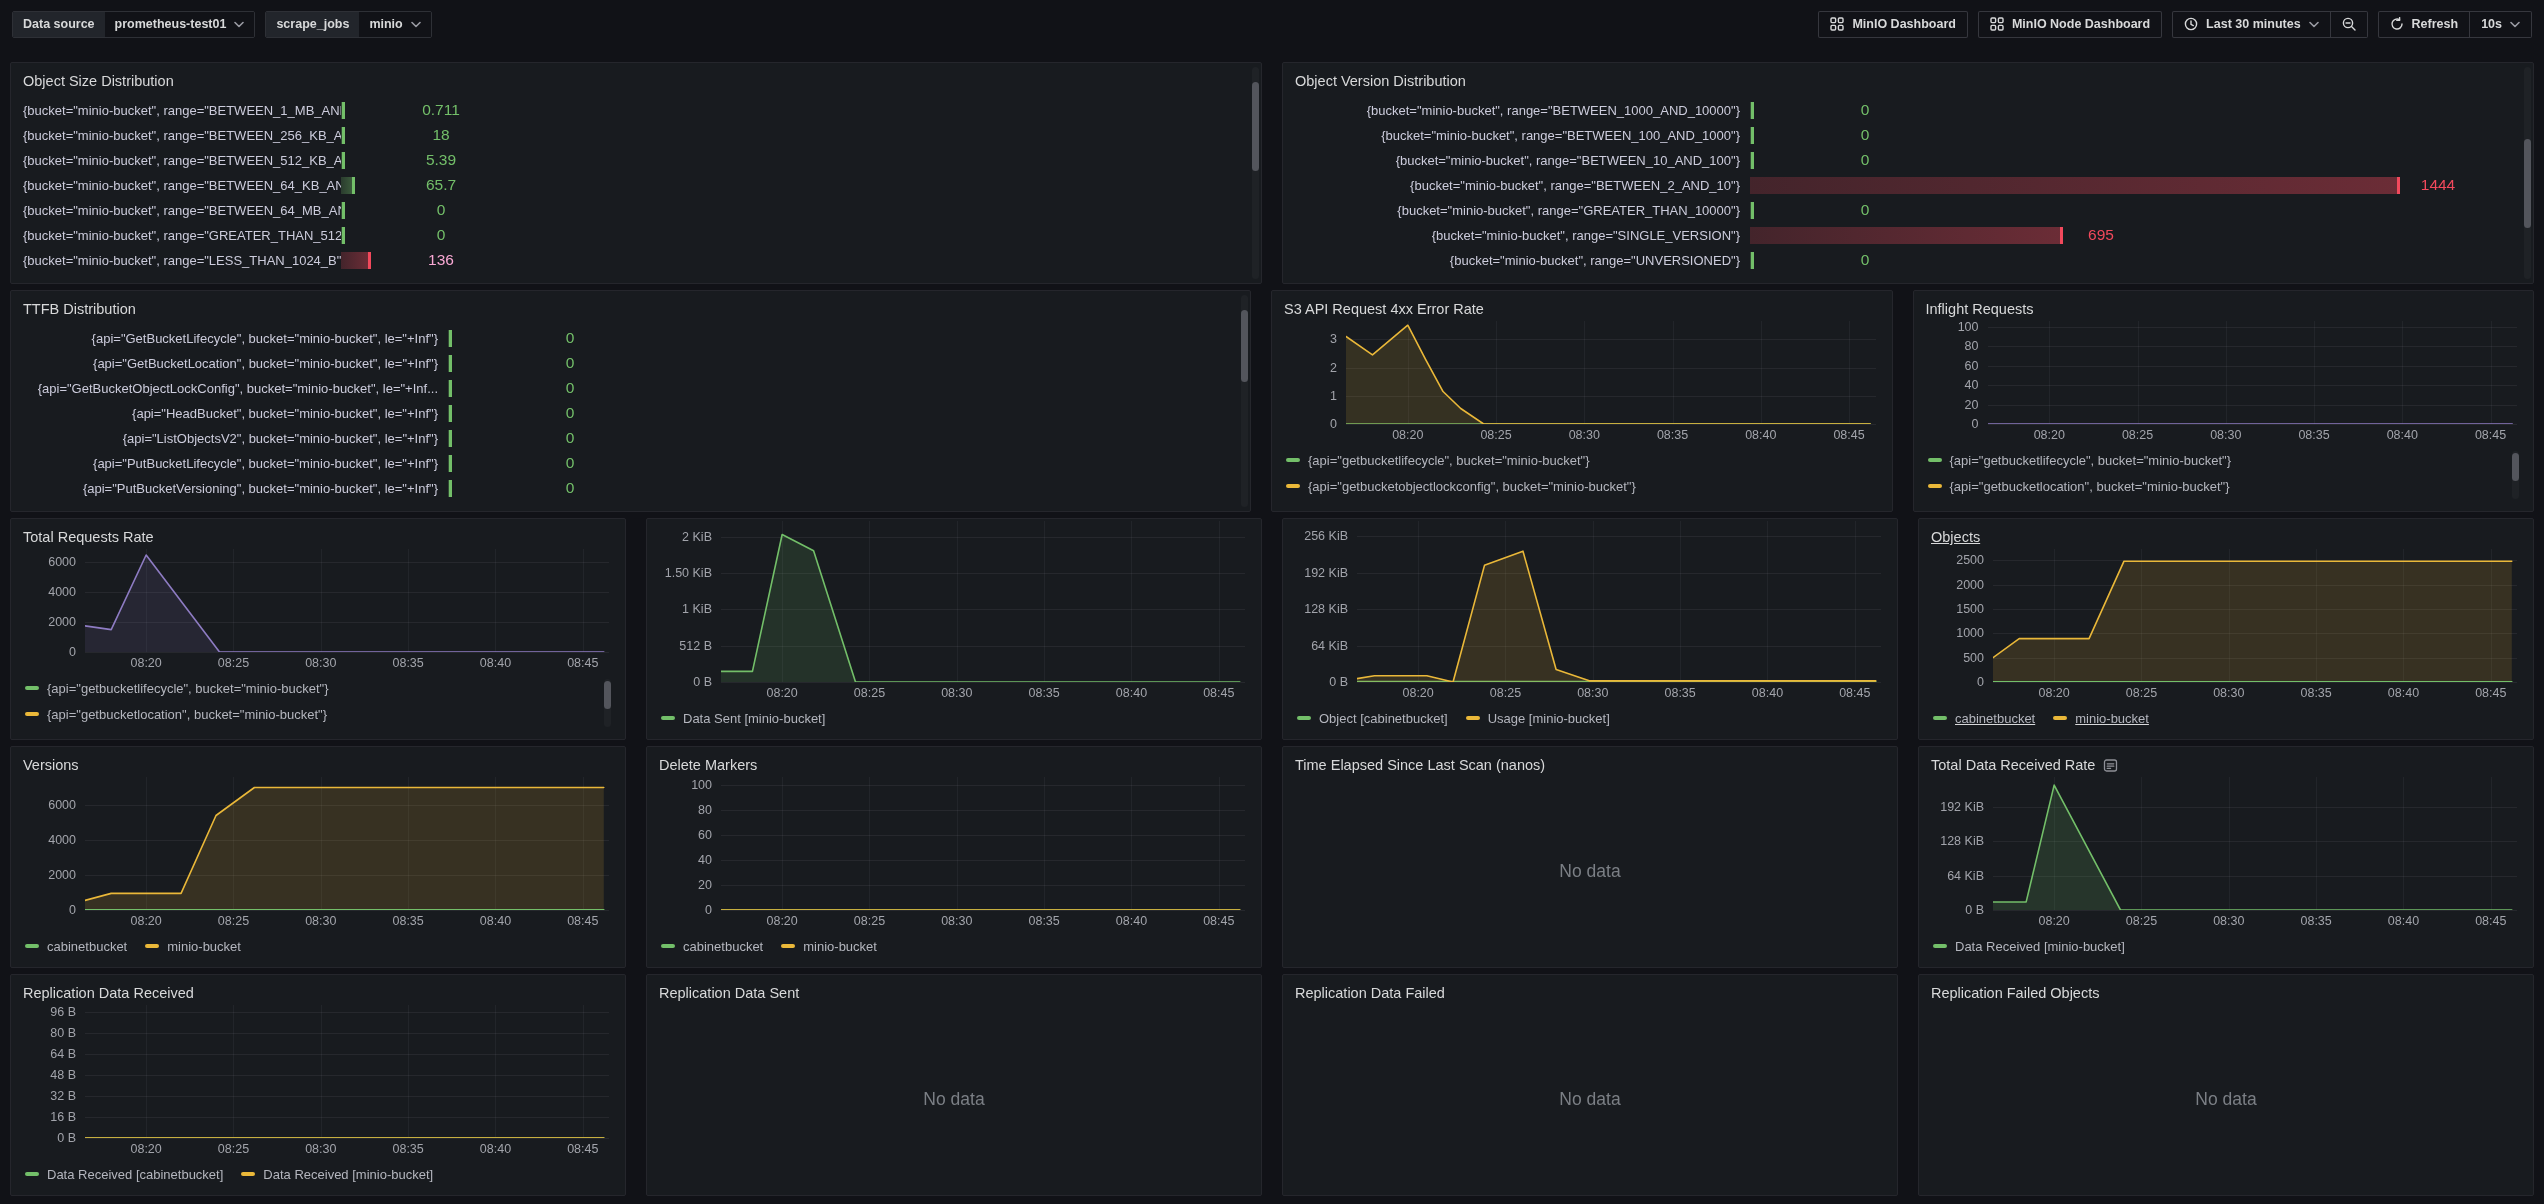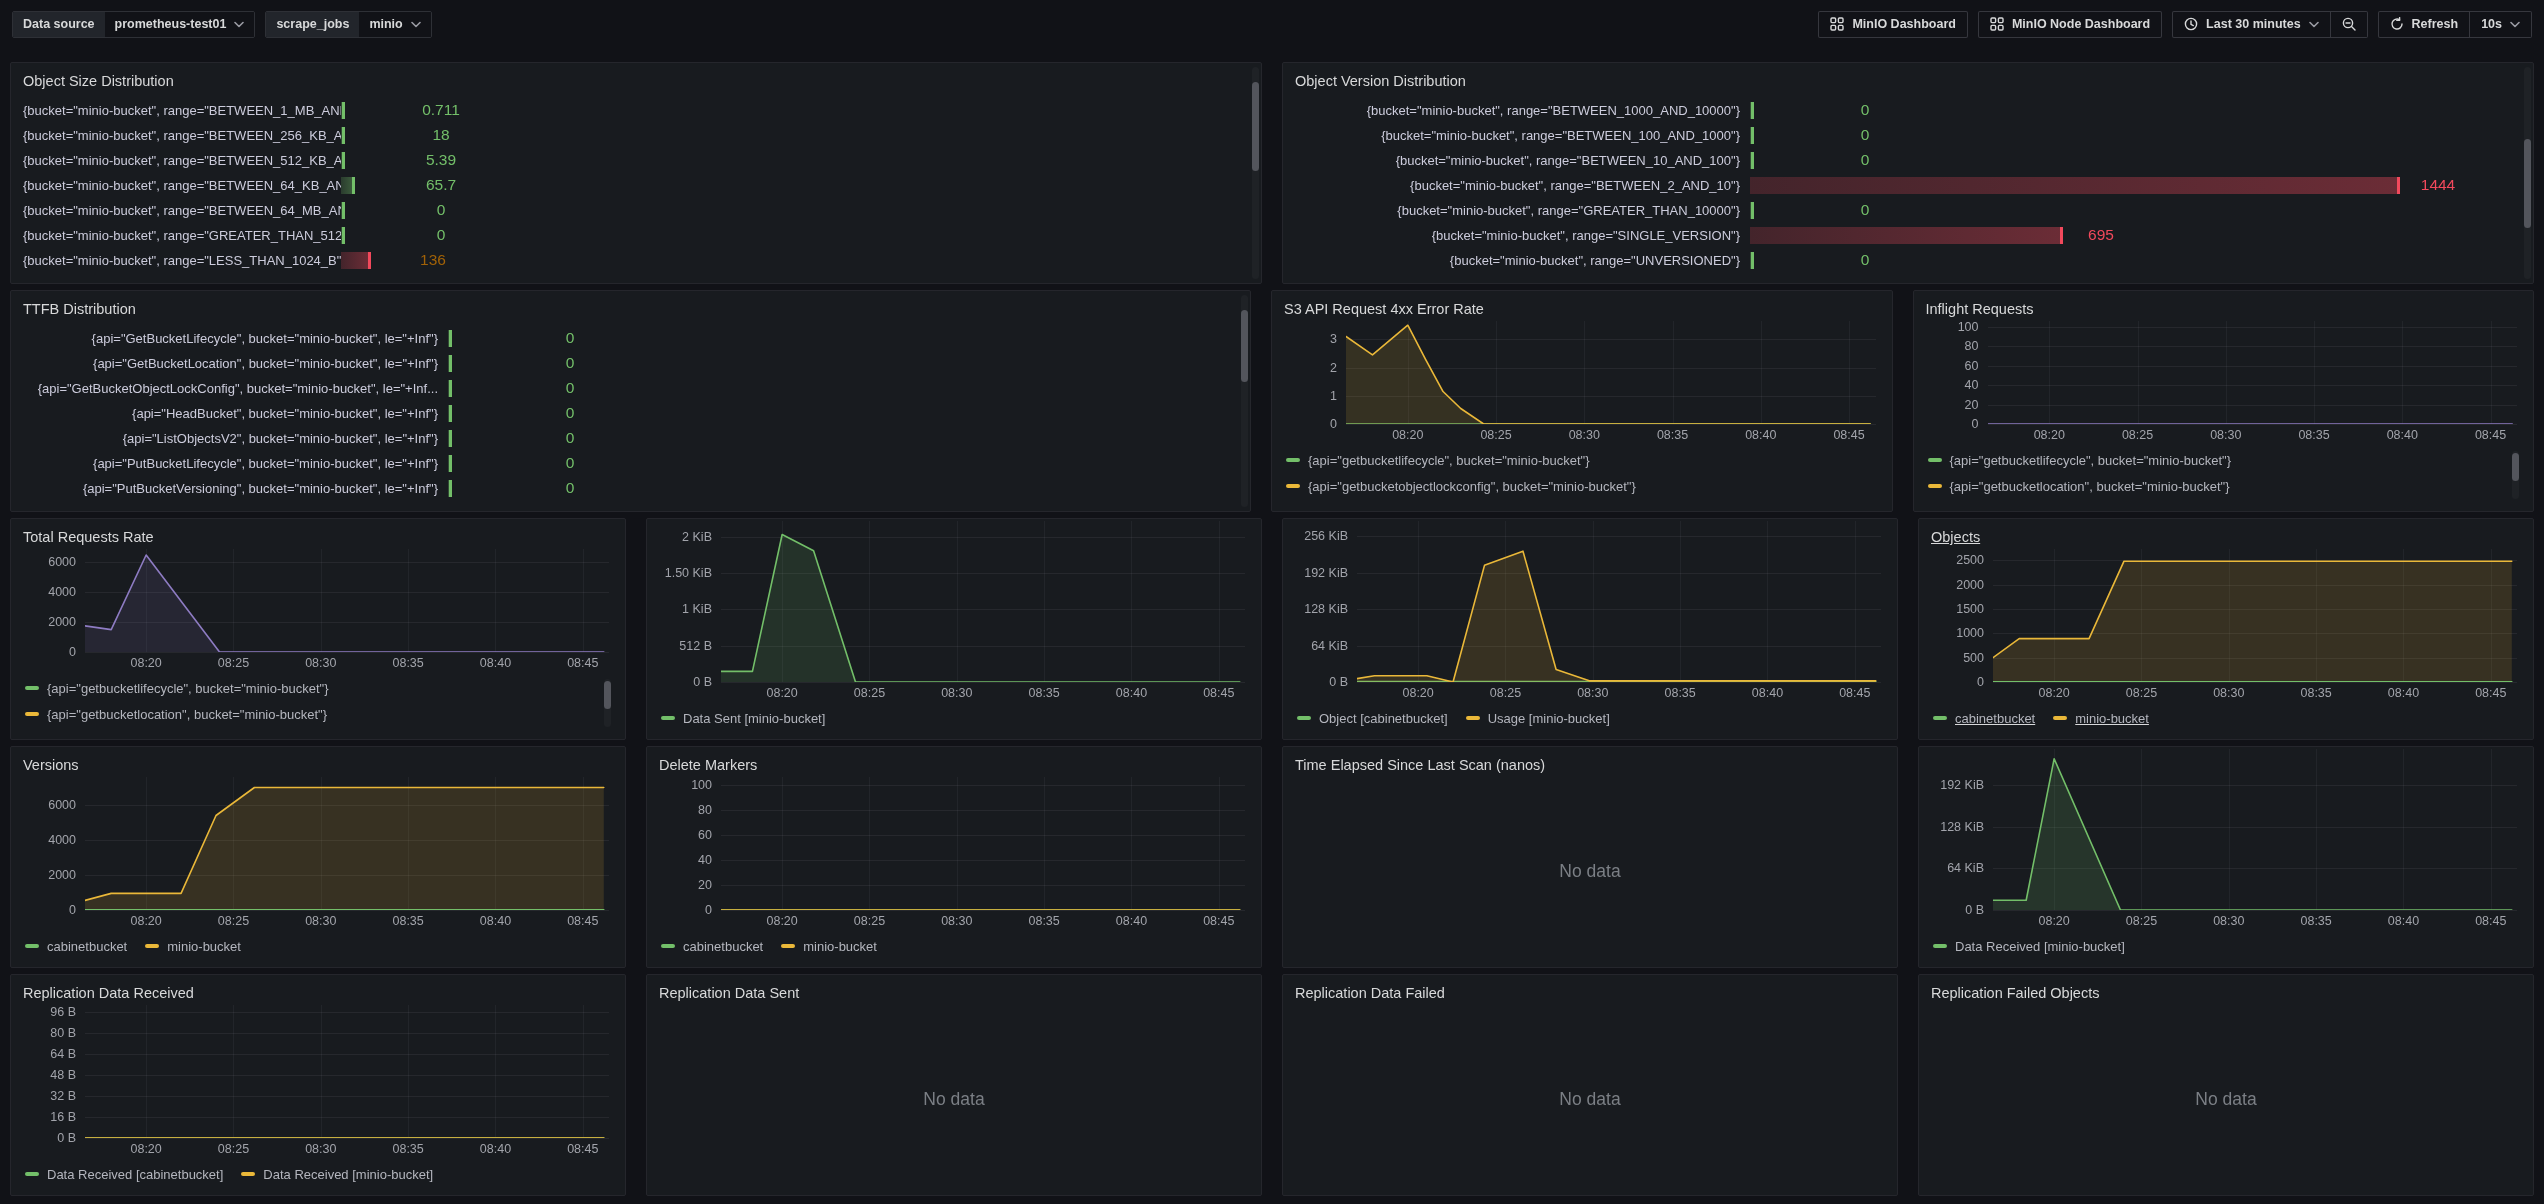--- a/index.html
+++ b/index.html
@@ -214,21 +214,21 @@
               <div class="bg-label" style="width: 318px;">{bucket="minio-bucket", range="GREATER_THAN_512_MB"}</div>
               <div class="bg-barwrap">
                 <div class="bg-bar" style="width: 4px; background: linear-gradient(90deg, rgba(115, 191, 105, 0.2), rgba(115, 191, 105, 0.38)); border-right: 3px solid rgb(115, 191, 105);"></div>
                 <span class="bg-value" style="left: 100px; color: rgb(115, 191, 105);">0</span>
               </div>
             </div>
             <div class="bg-row">
               <div class="bg-label" style="width: 318px;">{bucket="minio-bucket", range="LESS_THAN_1024_B"}</div>
               <div class="bg-barwrap">
                 <div class="bg-bar" style="width: 30px; background: linear-gradient(90deg, rgba(242, 73, 92, 0.2), rgba(242, 73, 92, 0.38)); border-right: 3px solid rgb(242, 73, 92);"></div>
-                <span class="bg-value" style="left: 92px; color: #a16207;">136</span>
+                <span class="bg-value" style="left: 100px; color: #f9a8d4;">136</span>
               </div>
             </div>
           </div>
         </div>
         <div class="sb-track">
           <div class="sb-thumb" style="top: 7%; height: 42%;"></div>
         </div>
       </article>
       <article class="panel" style="flex: 1 1 0%;">
         <div class="panel-header">
@@ -788,20 +788,29 @@
       </article>
       <article class="panel" style="flex: 1 1 0%;">
         <div class="panel-header">
           <h2 class="panel-title">Time Elapsed Since Last Scan (nanos)</h2>
         </div>
         <div class="panel-body">
           <div class="nodata">No data</div>
         </div>
       </article>
       <article class="panel" style="flex: 1 1 0%;">
+        <div class="panel-header">
+          <h2 class="panel-title">Total Data Received Rate</h2>
+          <span class="icon">
+            <svg width="15" height="15" viewBox="0 0 15 15">
+              <rect x="1.5" y="2" width="12" height="11" rx="2" fill="none" stroke="#8e9097" stroke-width="1.3"></rect>
+              <path d="M4.2 5.8 h6.6 M4.2 8.2 h6.6 M4.2 10.4 h3.4" stroke="#8e9097" stroke-width="1.2" stroke-linecap="round"></path>
+            </svg>
+          </span>
+        </div>
         <div class="panel-body">
           <div class="ts">
             <div class="ts-plotrow">
               <div class="ts-ygutter">
                 <div class="ylab" style="top: 100%;">0 B</div>
                 <div class="ylab" style="top: 74.0891%;">64 KiB</div>
                 <div class="ylab" style="top: 48.1781%;">128 KiB</div>
                 <div class="ylab" style="top: 22.2672%;">192 KiB</div>
               </div>
               <div class="ts-plot">

